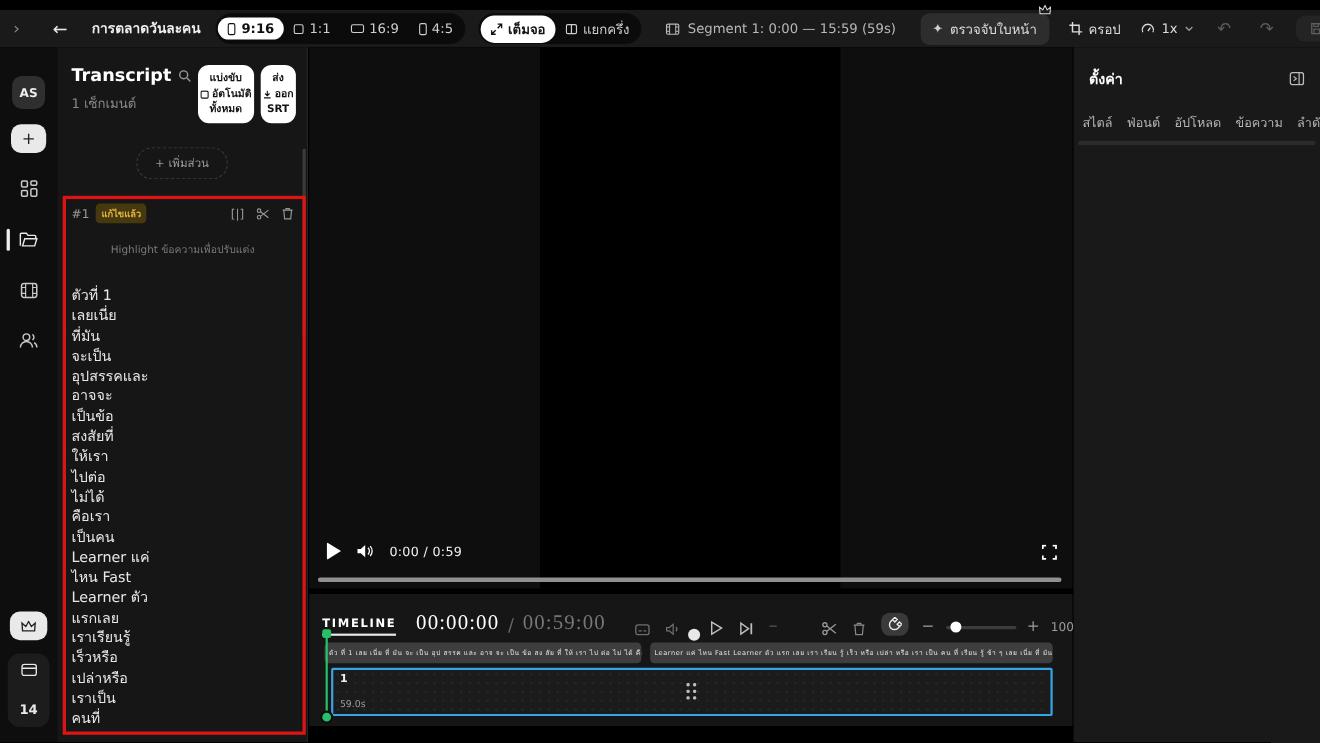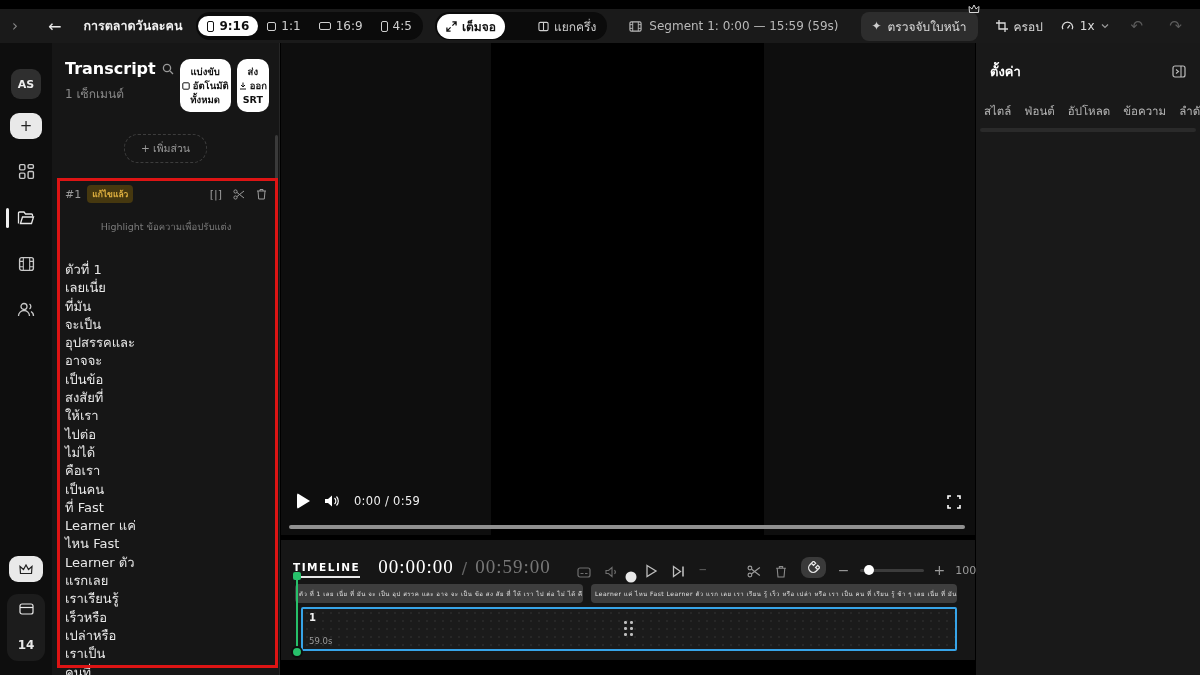--- a/index.html
+++ b/index.html
@@ -152,21 +152,21 @@
       <div class="pill">
         <span class="ic-rect ic-monitor"></span>
         <span>16:9</span>
       </div>
       <div class="pill">
         <span class="ic-rect ic-phone"></span>
         <span>4:5</span>
       </div>
     </div>
 
-    <div class="pillgroup" style="margin-left:12px;gap:24px;">
+    <div class="pillgroup" style="margin-left:12px;">
       <div class="pill active">
         <svg width="11" height="11" viewBox="0 0 12 12">
             <path d="M7 1h4v4M5 11H1V7M11 1L7 5M1 11l4-4" stroke="#111" stroke-width="1.4" fill="none"></path>
           </svg>
         <span>เต็มจอ</span>
       </div>
       <div class="pill">
         <svg width="11" height="11" viewBox="0 0 12 12">
             <rect x="1" y="1.5" width="10" height="9" rx="1.5" stroke="#cfcfcf" stroke-width="1.2" fill="none"></rect>
             <path d="M6 1.5v9" stroke="#cfcfcf" stroke-width="1.2"></path>
@@ -338,21 +338,20 @@
           <div class="word-item">จะเป็น</div>
           <div class="word-item">อุปสรรคและ</div>
           <div class="word-item">อาจจะ</div>
           <div class="word-item">เป็นข้อ</div>
           <div class="word-item">สงสัยที่</div>
           <div class="word-item">ให้เรา</div>
           <div class="word-item">ไปต่อ</div>
           <div class="word-item">ไม่ได้</div>
           <div class="word-item">คือเรา</div>
           <div class="word-item">เป็นคน</div>
-          <div class="word-item">ที่ Fast</div>
           <div class="word-item">Learner แค่</div>
           <div class="word-item">ไหน Fast</div>
           <div class="word-item">Learner ตัว</div>
           <div class="word-item">แรกเลย</div>
           <div class="word-item">เราเรียนรู้</div>
           <div class="word-item">เร็วหรือ</div>
           <div class="word-item">เปล่าหรือ</div>
           <div class="word-item">เราเป็น</div>
           <div class="word-item">คนที่</div>
         </div>

